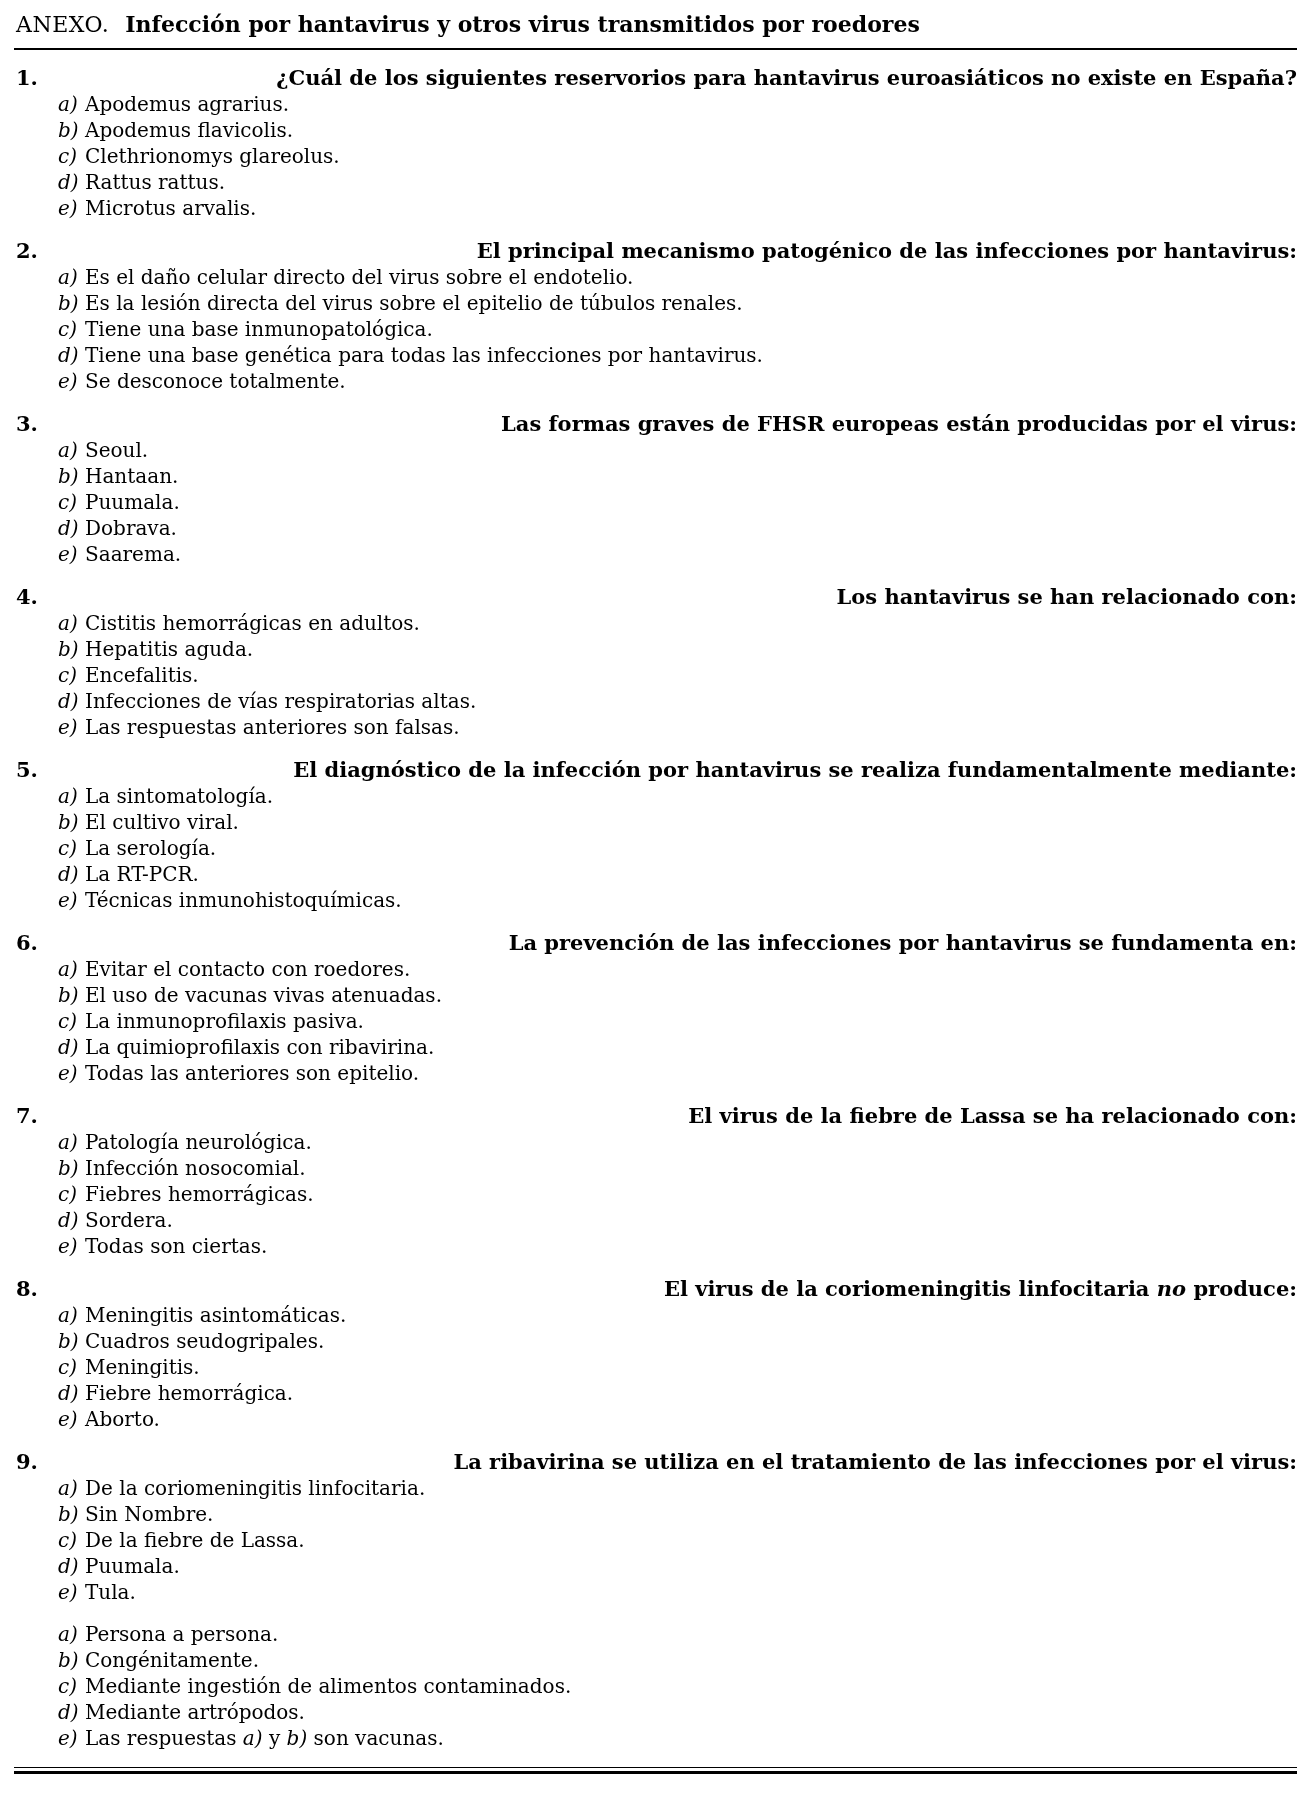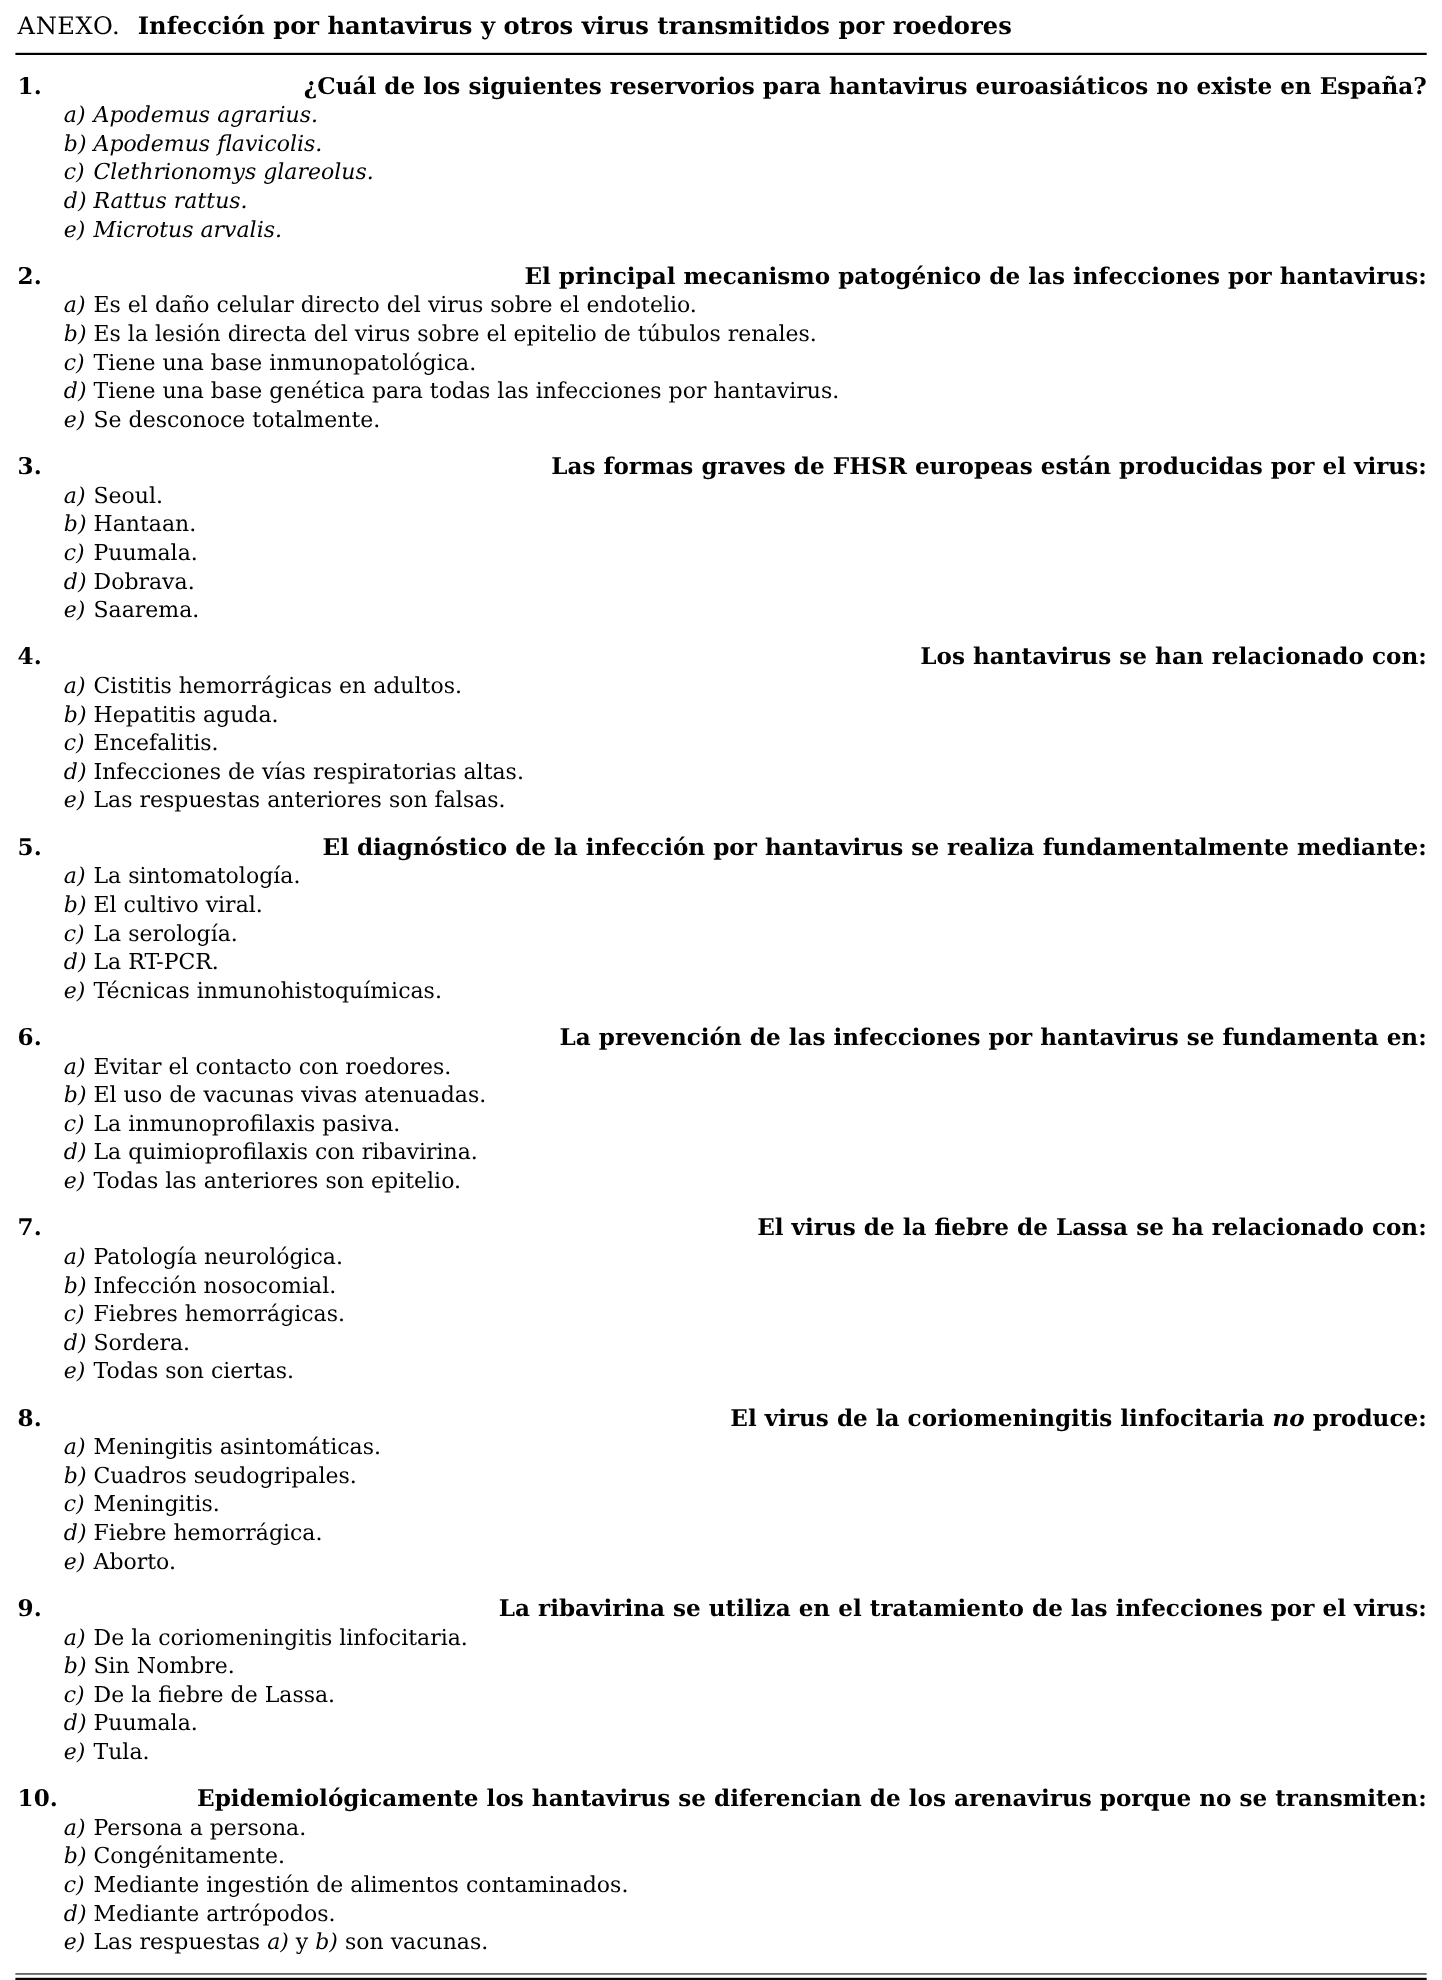--- a/index.html
+++ b/index.html
@@ -60,21 +60,21 @@
     font-size: 20px;
     line-height: 26px;
     padding-left: 44px;
   }
   .opt-letter {
     flex: none;
     width: 27px;
     font-style: italic;
   }
   .opt-text { flex: 1; }
-  .q-option.italic .opt-text { font-style: italic; }
+  .q-option.italic .opt-text { }
   
   .question:nth-child(10) .q-num { width: 52px; }
   
   .bottom-rule {
     margin-top: 4px;
     height: 7px;
     border-top: 1px solid #000000;
     border-bottom: 3px solid #000000;
   }
 </style>
@@ -319,24 +319,20 @@
         <div class="q-option">
           <span class="opt-letter">d)</span>
           <span class="opt-text">Puumala.</span>
         </div>
         <div class="q-option">
           <span class="opt-letter">e)</span>
           <span class="opt-text">Tula.</span>
         </div>
       </section>
       <section class="question">
-        <div class="q-head">
-          <span class="q-num">10.</span>
-          <span class="q-text">Epidemiológicamente los hantavirus se diferencian de los arenavirus porque no se transmiten:</span>
-        </div>
         <div class="q-option">
           <span class="opt-letter">a)</span>
           <span class="opt-text">Persona a persona.</span>
         </div>
         <div class="q-option">
           <span class="opt-letter">b)</span>
           <span class="opt-text">Congénitamente.</span>
         </div>
         <div class="q-option">
           <span class="opt-letter">c)</span>

